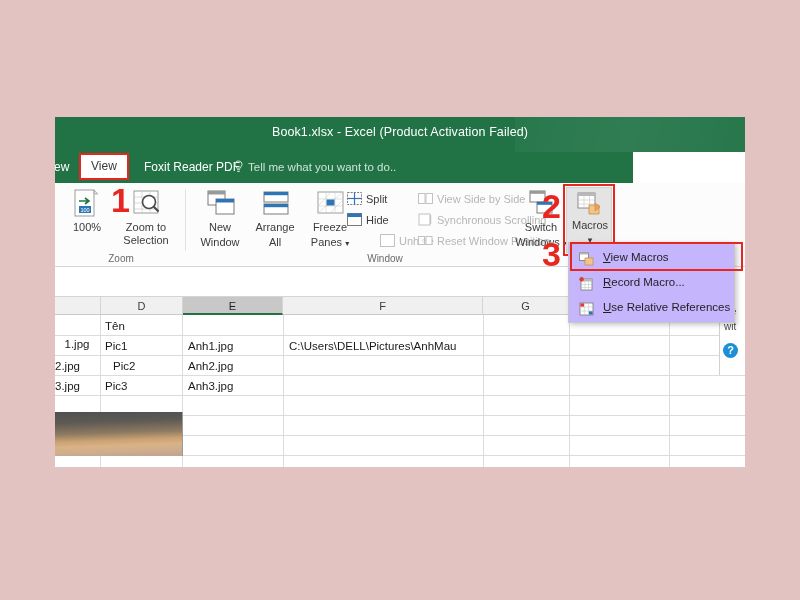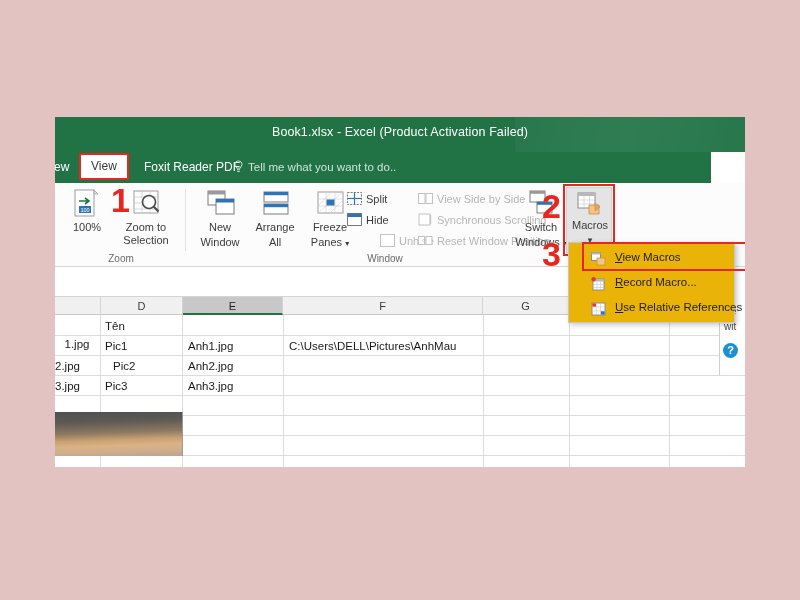--- a/index.html
+++ b/index.html
@@ -31,21 +31,21 @@
     color: #ffffff; font-size: 12.5px; letter-spacing: .1px;
   }
   .titlebar .ghost {
     position: absolute; right: 0; top: 0; width: 230px; height: 35px;
     background: linear-gradient(100deg, rgba(255,255,255,.035) 0%, rgba(255,255,255,.07) 50%, rgba(255,255,255,.03) 100%);
     pointer-events: none;
   }
 
   
   .tabstrip {
-    position: absolute; left: 0; top: 35px; width: 656px; height: 31px;
+    position: absolute; left: 0; top: 35px; width: 578px; height: 31px;
     background: #217346;
   }
   .tab {
     position: absolute; top: 3px; height: 24px;
     color: #ffffff; font-size: 12px; line-height: 24px;
     padding: 0 7px; white-space: nowrap;
   }
   .tab-prev { left: -8px; }
   .tab-view {
     left: 24px; background: #ffffff; color: #3b3b3b;
@@ -113,23 +113,23 @@
 
   
   .fxbar {
     position: absolute; left: 0; top: 150px; width: 690px; height: 30px;
     background: #ffffff; border-bottom: 1px solid #d4d4d4;
   }
 
   
   .menu {
     position: absolute; left: 513px; top: 125px; width: 167px;
-    background: #eab308; border: 1px solid #c6c6c6;
+    background: #c4b5fd; border: 1px solid #c6c6c6;
     box-shadow: 2px 2px 5px rgba(0,0,0,.22);
-    padding: 2px 16px; z-index: 40;
+    padding: 2px 4px; z-index: 40;
   }
   .menu-item {
     position: relative; height: 25px; line-height: 25px;
     font-size: 11.5px; color: #1f1f1f; padding-left: 30px; white-space: nowrap;
   }
   .menu-item .mic {
     position: absolute; left: 6px; top: 5px; width: 15px; height: 14px;
   }
   .menu-item .und { text-decoration: underline; }
   .menu-redbox {

